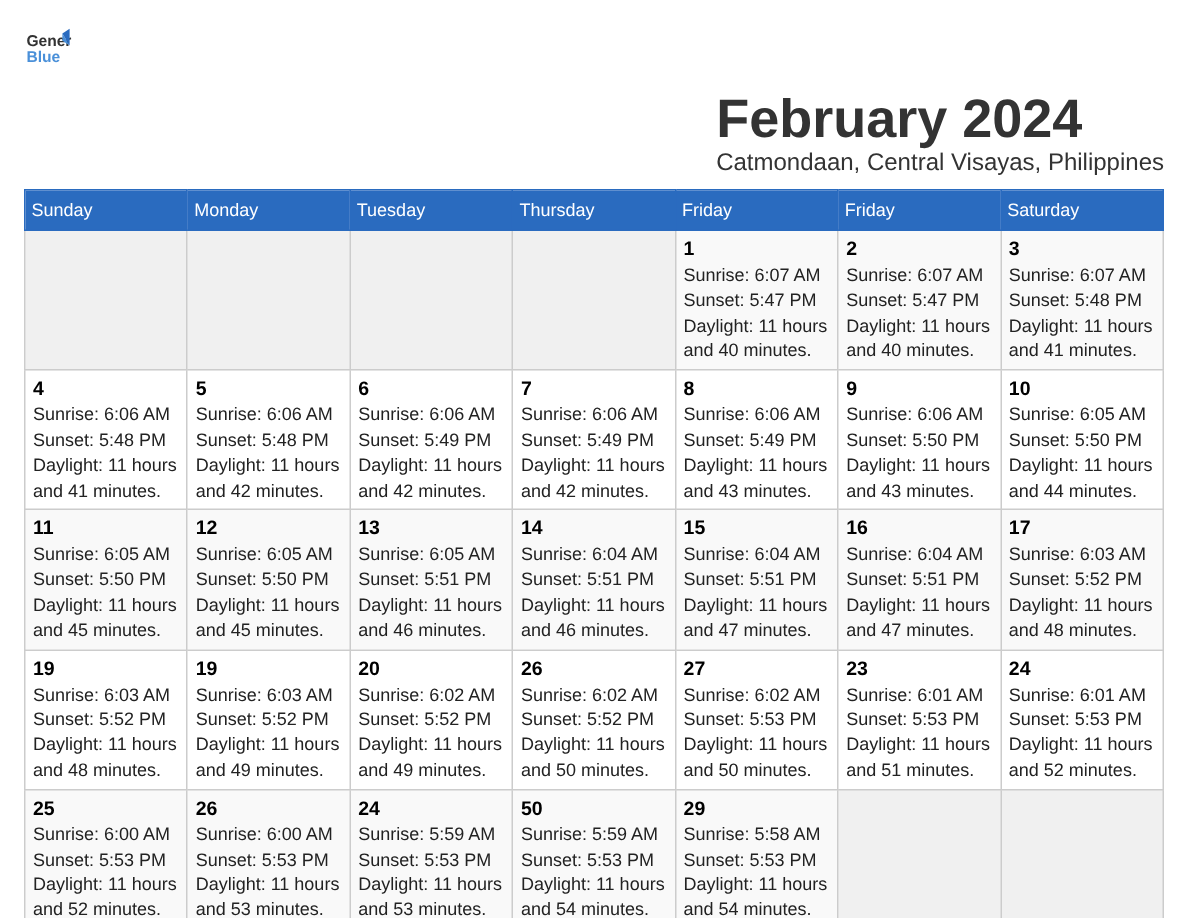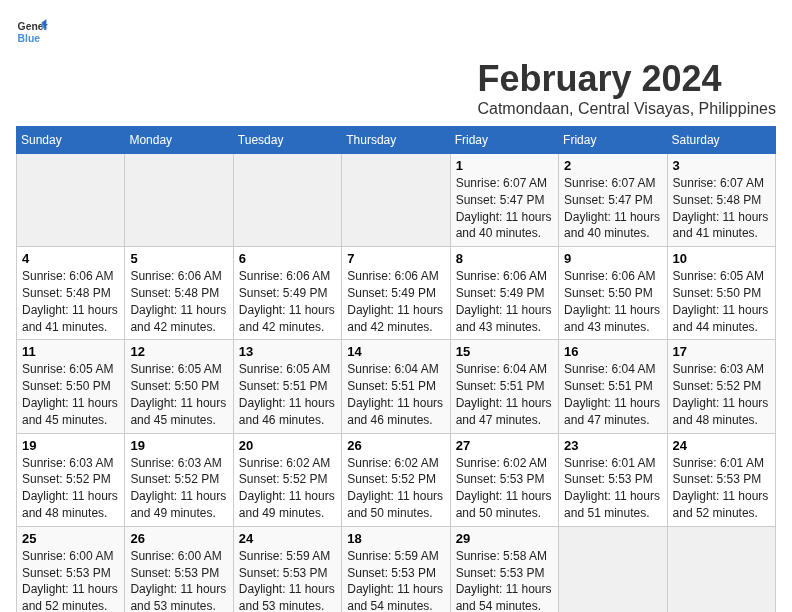--- a/index.html
+++ b/index.html
@@ -230,21 +230,21 @@
         </td>
         <td>
           <div class="day-num">26</div>
           <div class="day-info">Sunrise: 6:00 AM<br>Sunset: 5:53 PM<br>Daylight: 11 hours<br>and 53 minutes.</div>
         </td>
         <td>
           <div class="day-num">24</div>
           <div class="day-info">Sunrise: 5:59 AM<br>Sunset: 5:53 PM<br>Daylight: 11 hours<br>and 53 minutes.</div>
         </td>
         <td>
-          <div class="day-num">18</div>
+          <div class="day-num">50</div>
           <div class="day-info">Sunrise: 5:59 AM<br>Sunset: 5:53 PM<br>Daylight: 11 hours<br>and 54 minutes.</div>
         </td>
         <td>
           <div class="day-num">29</div>
           <div class="day-info">Sunrise: 5:58 AM<br>Sunset: 5:53 PM<br>Daylight: 11 hours<br>and 54 minutes.</div>
         </td>
         <td class="empty-cell"></td>
         <td class="empty-cell"></td>
       </tr>
     </tbody>

